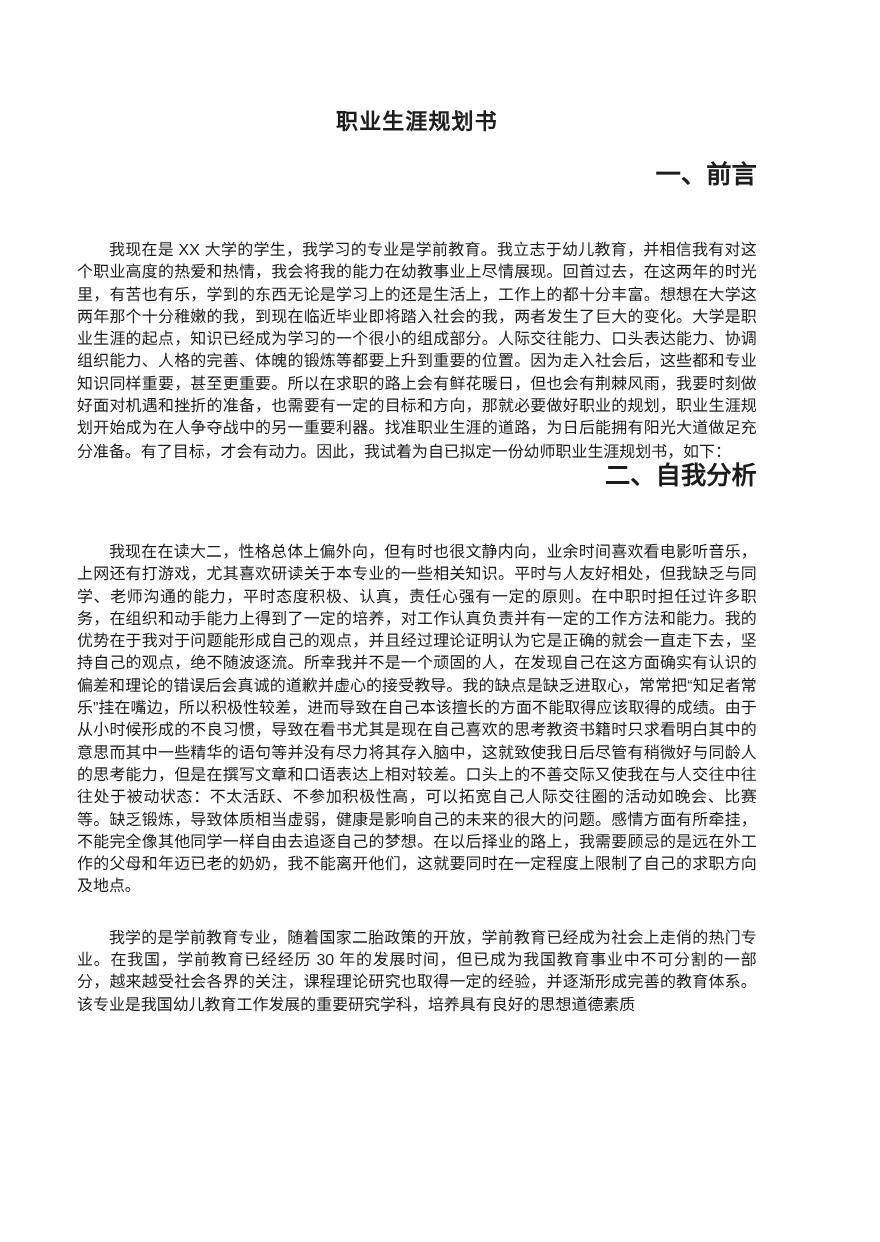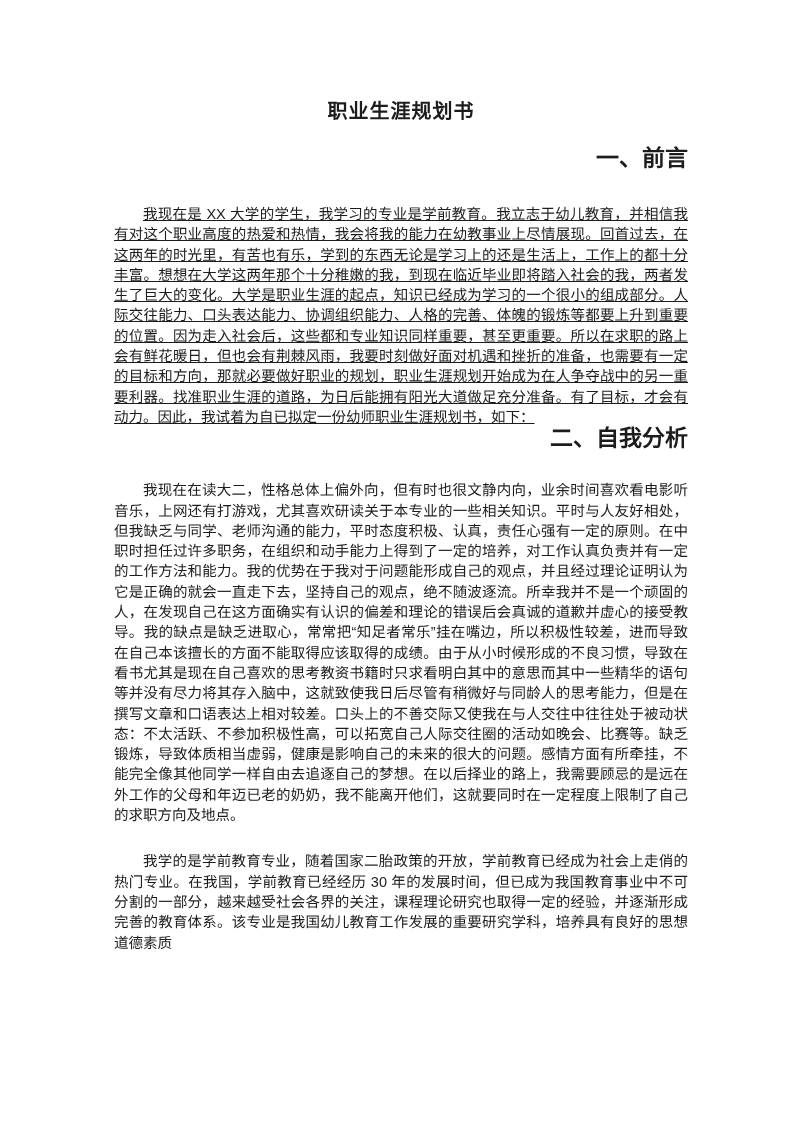--- a/index.html
+++ b/index.html
@@ -11,21 +11,21 @@
     position: relative;
     width: 800px;
     height: 1129px;
     background: #ffffff;
     overflow: hidden;
     font-family: "Liberation Sans", "DejaVu Sans", sans-serif;
     color: #1c1c1c;
     box-sizing: border-box;
   }
   .content {
-    padding: 0 112px 0 114px; 
+    padding: 0 112px 0 70px; 
   }
   .doc-title {
     margin: 96px 0 0 0;
     font-size: 20px;
     line-height: 30px;
     font-weight: 700;
     text-align: center;
     letter-spacing: 1px;
   }
   .section-heading {
@@ -41,22 +41,22 @@
   .heading-3 { margin-top: 19px; }
   .body-para {
     margin: 0;
     font-size: 14.5px;
     line-height: 20.3px;
     text-align: justify;
     text-indent: 2em;
     word-break: break-all;
     color: #1c1c1c;
   }
-  .para-1 { margin-top: 33px; text-decoration: underline; }
-  .para-2 { margin-top: 29px; }
+  .para-1 { margin-top: 47px; }
+  .para-2 { margin-top: 47px; }
   .para-3 { margin-top: 26px; }
 </style>
 </head>
 <body>
 
 <main class="page">
   <div class="content">
 
     <h1 class="doc-title">职业生涯规划书</h1>
 

